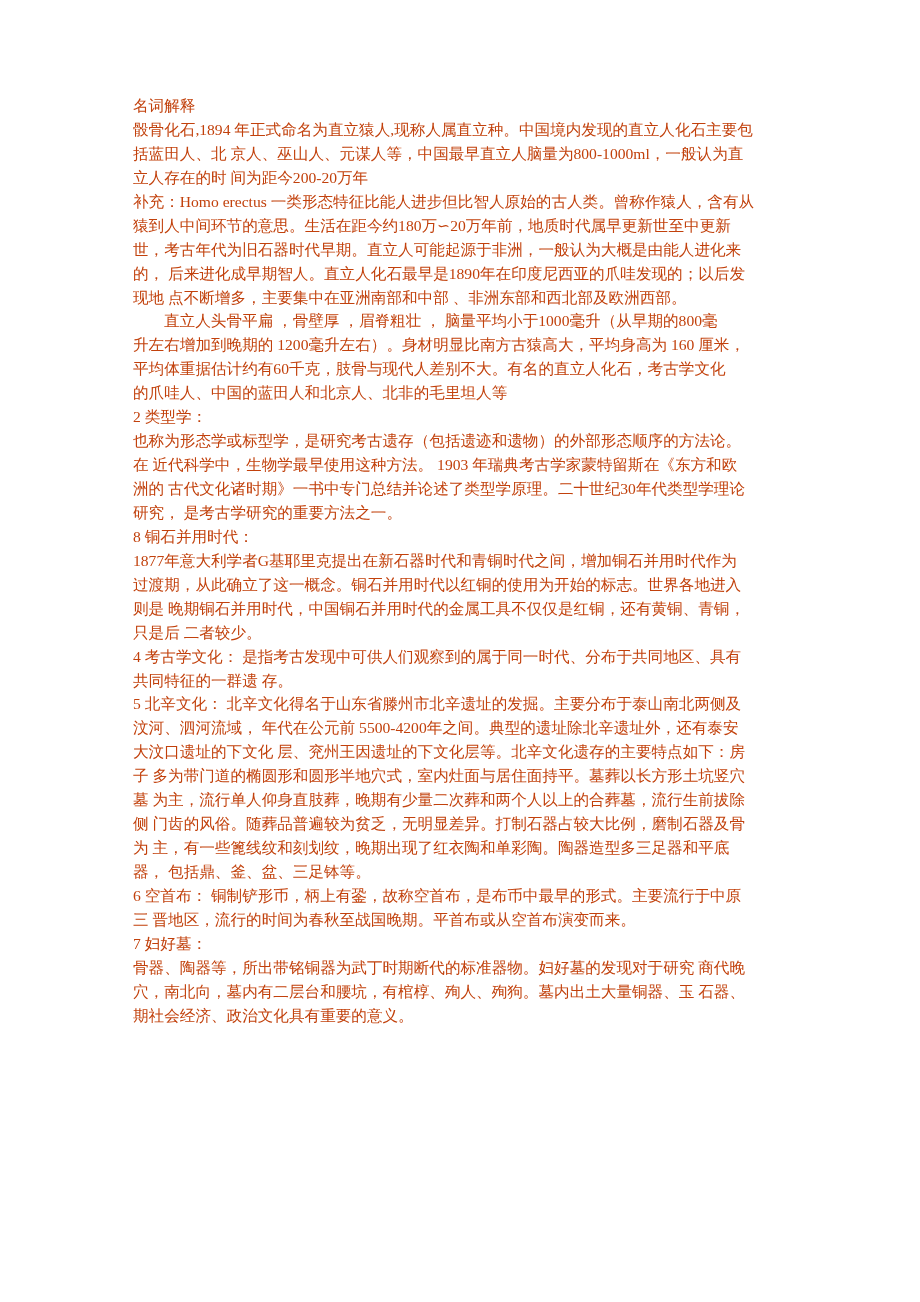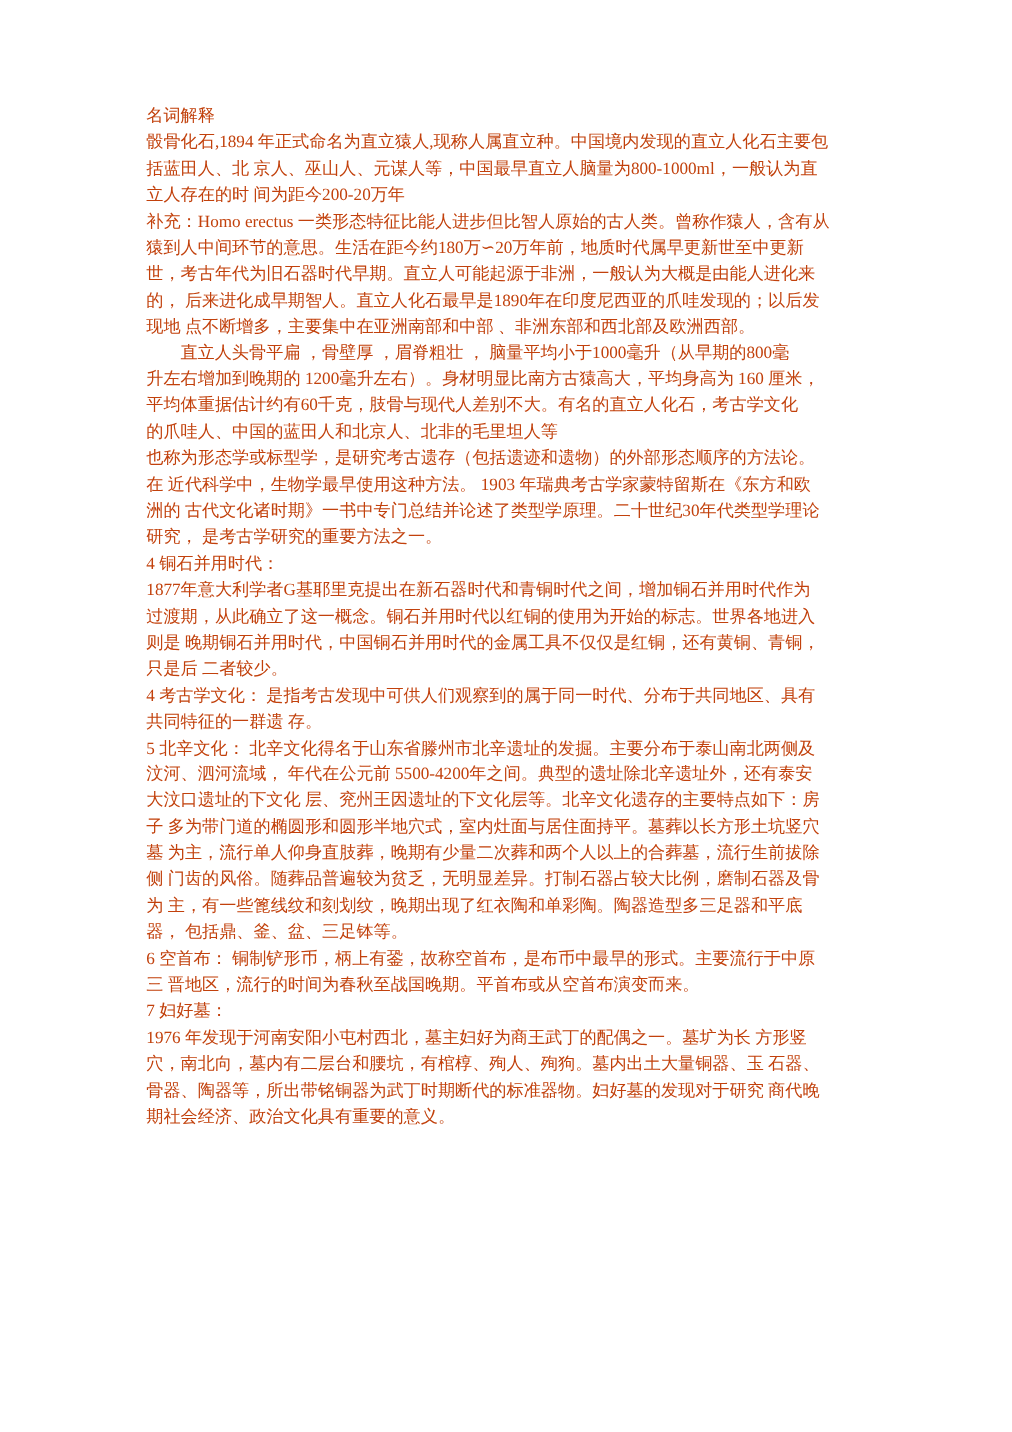--- a/index.html
+++ b/index.html
@@ -32,28 +32,29 @@
     <div class="line">世，考古年代为旧石器时代早期。直立人可能起源于非洲，一般认为大概是由能人进化来</div>
     <div class="line">的，  后来进化成早期智人。直立人化石最早是1890年在印度尼西亚的爪哇发现的；以后发</div>
     <div class="line">现地  点不断增多，主要集中在亚洲南部和中部  、非洲东部和西北部及欧洲西部。</div>
     <div class="line indent">直立人头骨平扁  ，骨壁厚  ，眉脊粗壮  ，   脑量平均小于1000毫升（从早期的800毫</div>
     <div class="line">升左右增加到晚期的  1200毫升左右）。身材明显比南方古猿高大，平均身高为  160 厘米，</div>
     <div class="line">平均体重据估计约有60千克，肢骨与现代人差别不大。有名的直立人化石，考古学文化</div>
     <div class="line">的爪哇人、中国的蓝田人和北京人、北非的毛里坦人等</div>
   </div>
 
   <div>
+    <div class="line">2  类型学：</div>
     <div class="line">也称为形态学或标型学，是研究考古遗存（包括遗迹和遗物）的外部形态顺序的方法论。</div>
     <div class="line">在  近代科学中，生物学最早使用这种方法。  1903 年瑞典考古学家蒙特留斯在《东方和欧</div>
     <div class="line">洲的  古代文化诸时期》一书中专门总结并论述了类型学原理。二十世纪30年代类型学理论</div>
     <div class="line">研究，  是考古学研究的重要方法之一。</div>
   </div>
 
   <div>
-    <div class="line">4  铜石并用时代：</div>
+    <div class="line">8  铜石并用时代：</div>
     <div class="line">1877年意大利学者G基耶里克提出在新石器时代和青铜时代之间，增加铜石并用时代作为</div>
     <div class="line">过渡期，从此确立了这一概念。铜石并用时代以红铜的使用为开始的标志。世界各地进入</div>
     <div class="line">则是  晚期铜石并用时代，中国铜石并用时代的金属工具不仅仅是红铜，还有黄铜、青铜，</div>
     <div class="line">只是后  二者较少。</div>
   </div>
 
   <div>
     <div class="line">4  考古学文化：   是指考古发现中可供人们观察到的属于同一时代、分布于共同地区、具有</div>
     <div class="line">共同特征的一群遗  存。</div>
   </div>
@@ -69,18 +70,17 @@
     <div class="line">器，   包括鼎、釜、盆、三足钵等。</div>
   </div>
 
   <div>
     <div class="line">6  空首布：   铜制铲形币，柄上有銎，故称空首布，是布币中最早的形式。主要流行于中原</div>
     <div class="line">三  晋地区，流行的时间为春秋至战国晚期。平首布或从空首布演变而来。</div>
   </div>
 
   <div>
     <div class="line">7  妇好墓：</div>
-    <div class="line">1976 年发现于河南安阳小屯村西北，墓主妇好为商王武丁的配偶之一。墓圹为长  方形竖</div>
+    <div class="line">骨器、陶器等，所出带铭铜器为武丁时期断代的标准器物。妇好墓的发现对于研究  商代晚</div>
     <div class="line">穴，南北向，墓内有二层台和腰坑，有棺椁、殉人、殉狗。墓内出土大量铜器、玉  石器、</div>
-    <div class="line">骨器、陶器等，所出带铭铜器为武丁时期断代的标准器物。妇好墓的发现对于研究  商代晚</div>
     <div class="line">期社会经济、政治文化具有重要的意义。</div>
   </div>
 </div>
 
 </body></html>

